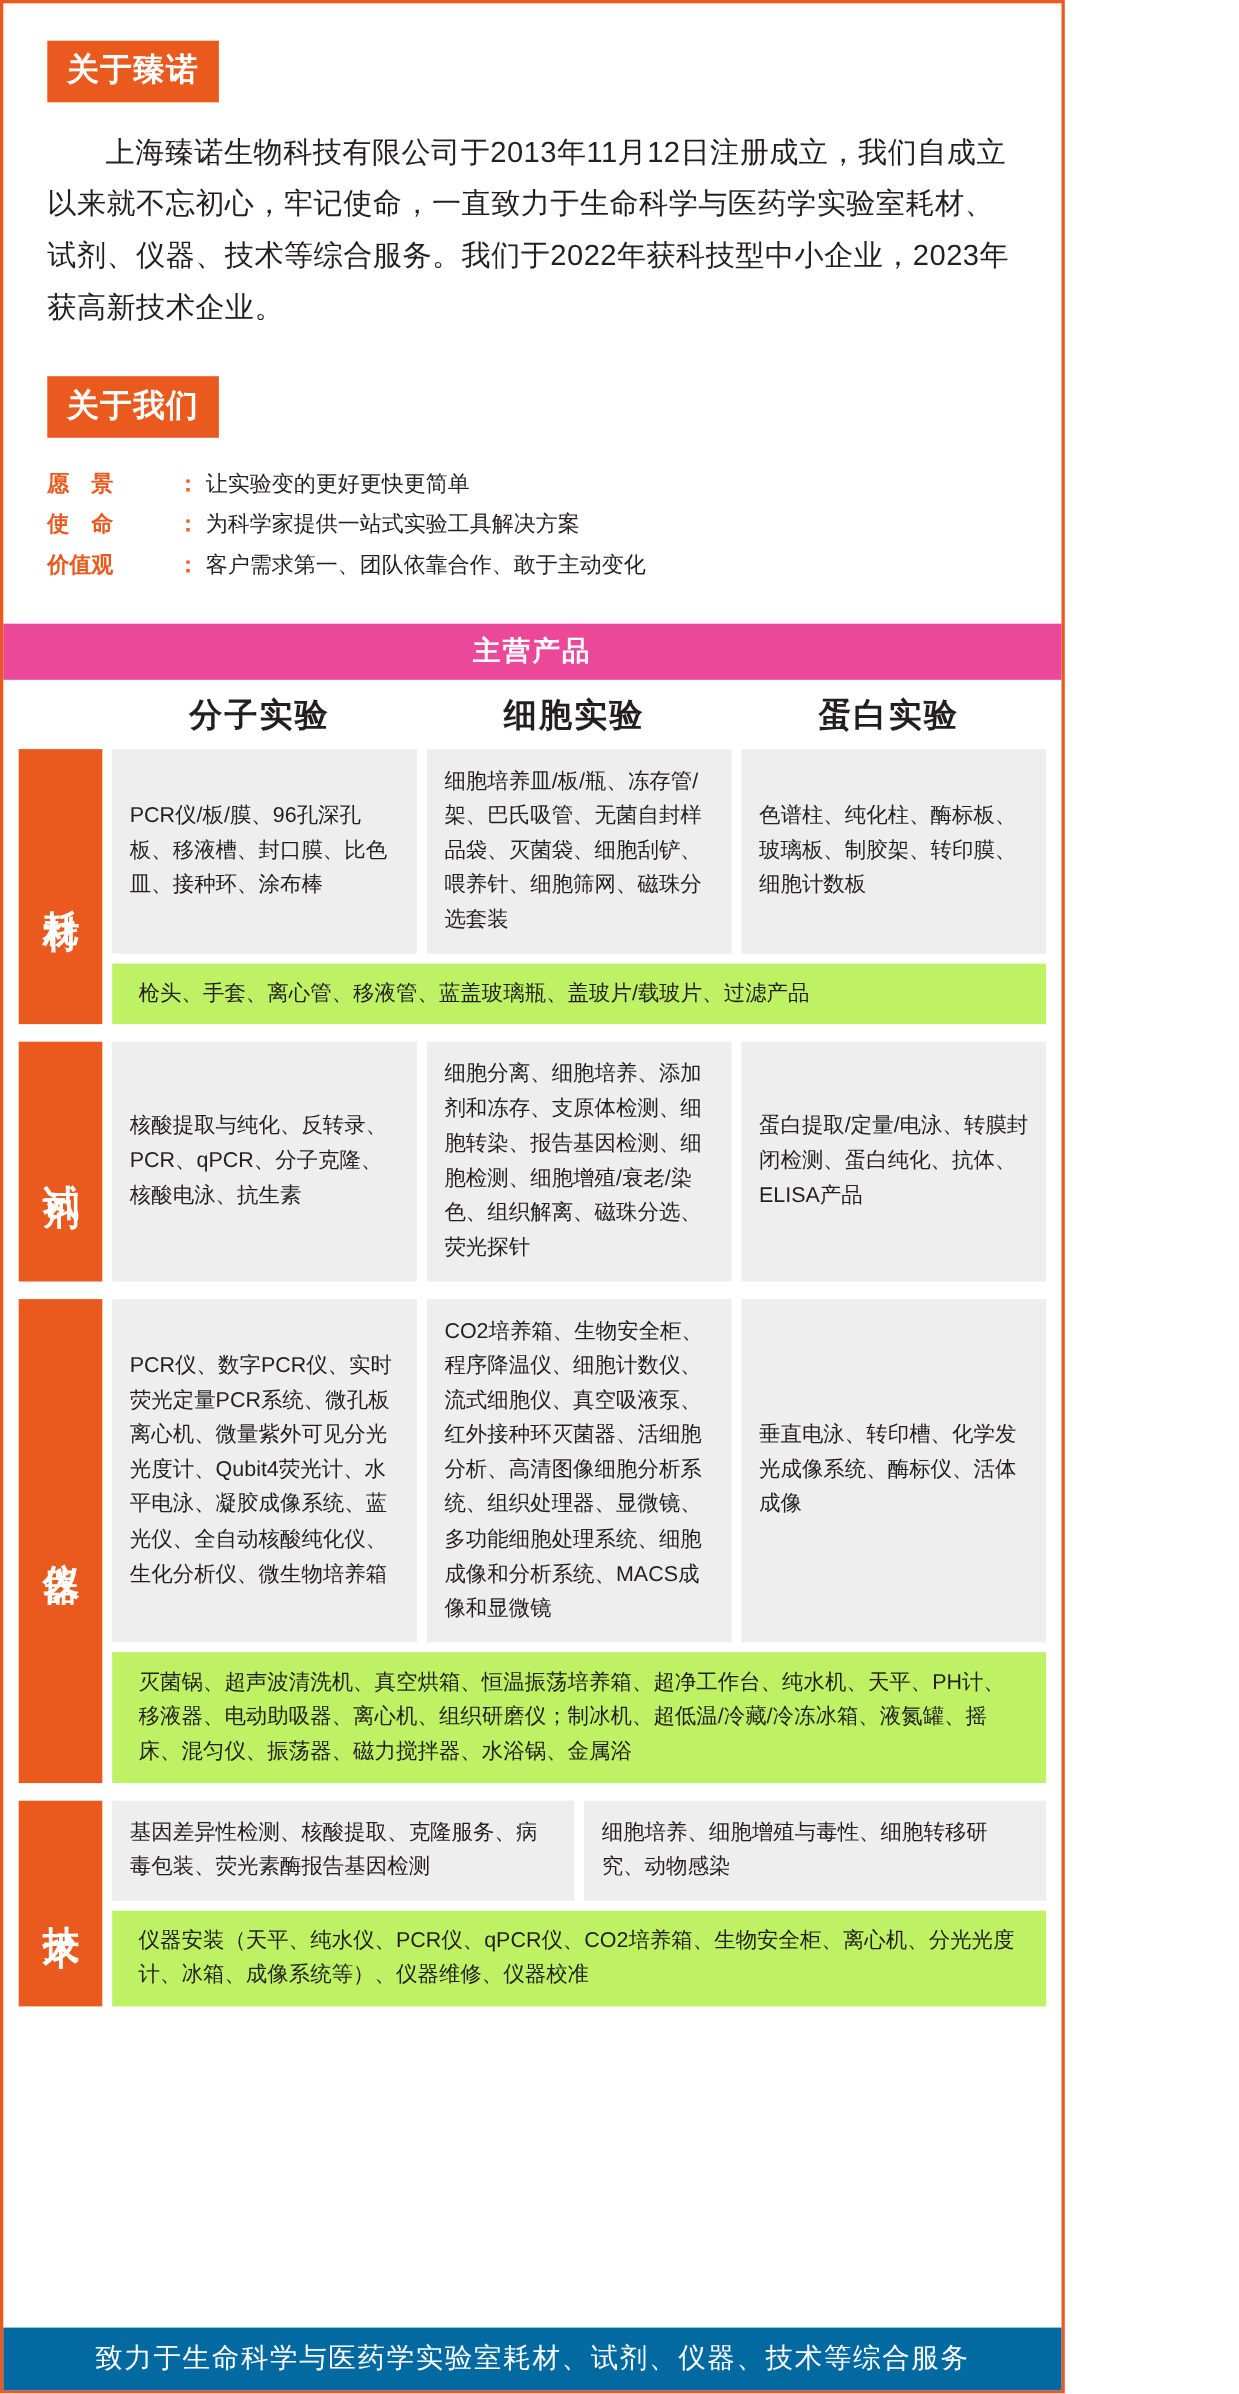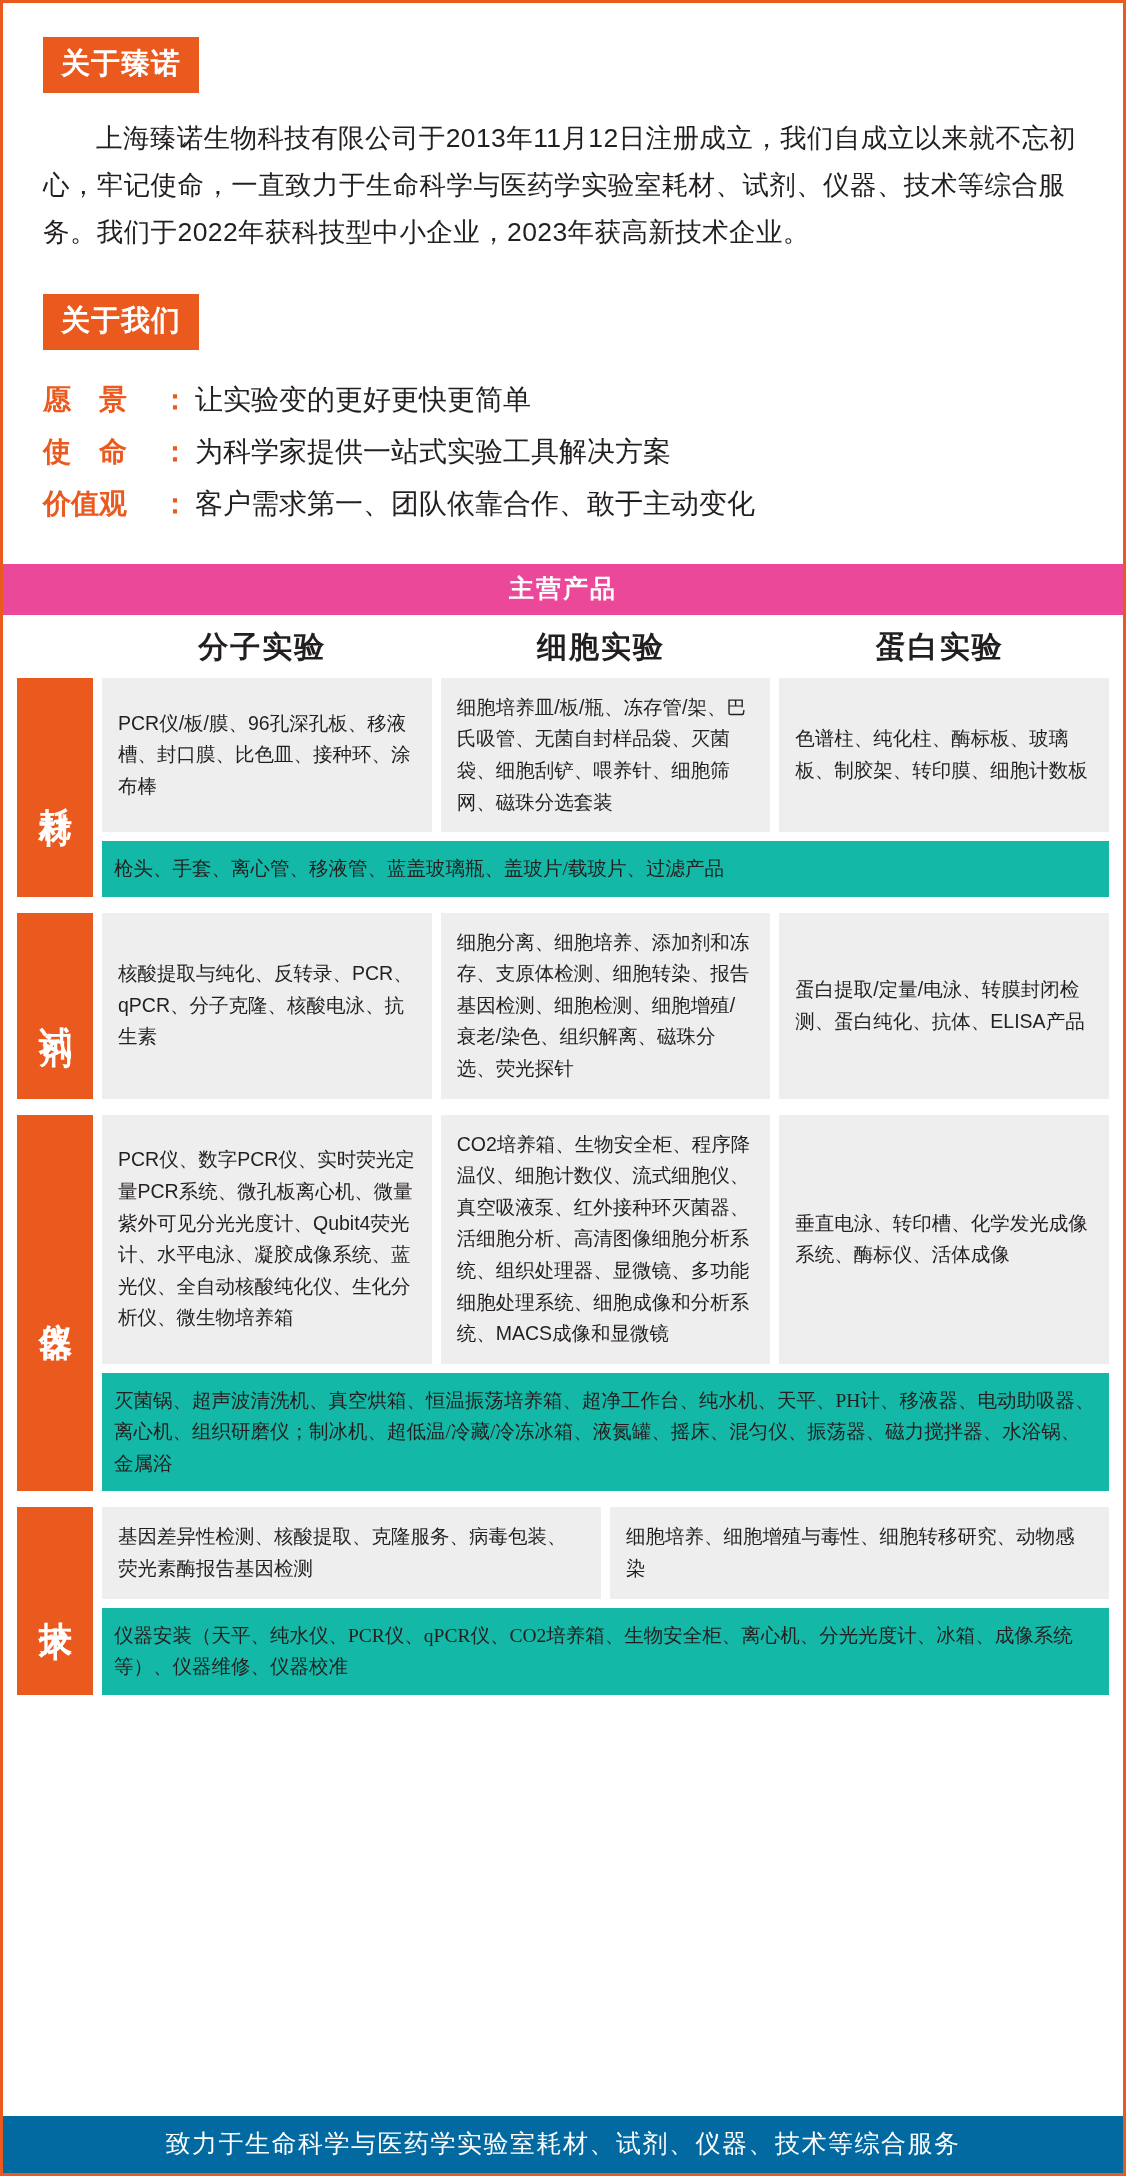--- a/index.html
+++ b/index.html
@@ -5,21 +5,21 @@
   * { box-sizing: border-box; }
   html, body { margin: 0; padding: 0; }
   body {
     width: 1126px;
     min-height: 2176px;
     background: #ffffff;
     font-family: "Liberation Sans", sans-serif;
     color: #231f20;
   }
   .page {
-    width: 1126px;
+    width: 968px;
     min-height: 2176px;
     position: relative;
     border: 3px solid #ea5a1f;
     background: #fff;
     display: flex;
     flex-direction: column;
   }
   
   .tag {
     display: inline-block;
@@ -37,21 +37,21 @@
     line-height: 1.78;
     text-indent: 2em;
     color: #231f20;
     letter-spacing: 0.4px;
   }
   .about-block { padding: 38px 40px 0 40px; }
   .about-list { margin-top: 24px; }
   .about-row {
     display: flex;
     align-items: baseline;
-    font-size: 28px;
+    font-size: 20px;
     line-height: 1.85;
   }
   .about-key {
     color: #ea5a1f;
     font-weight: bold;
     white-space: nowrap;
     min-width: 118px;
   }
   .about-colon { color: #ea5a1f; font-weight: bold; margin-right: 6px; }
   .about-val { color: #231f20; }
@@ -120,26 +120,25 @@
     flex: 1;
     padding: 14px 16px;
     font-size: 19.5px;
     line-height: 1.62;
     color: #231f20;
     display: flex;
     align-items: center;
   }
   .cell-inner { width: 100%; }
   .fullcell {
-    background: #14b8a6;
-    padding: 12px 12px;
+    background: #bef264;
+    padding: 12px 24px;
     font-size: 19.5px;
     line-height: 1.62;
     color: #231f20;
-    font-family: Liberation Serif, serif;
   }
   
   .footer {
     margin-top: auto;
     background: #0369a1;
     color: #fff;
     text-align: center;
     font-size: 25px;
     font-weight: normal;
     padding: 11px 0 13px 0;

